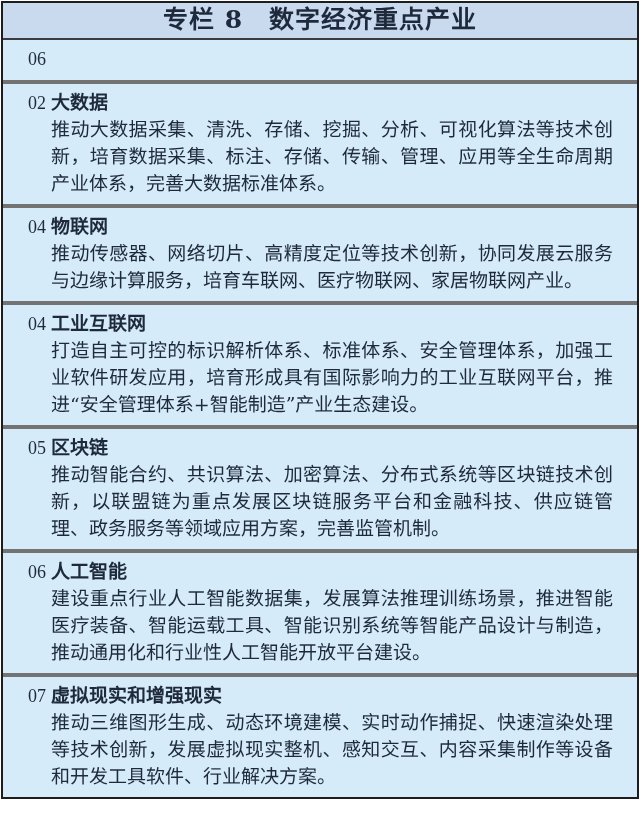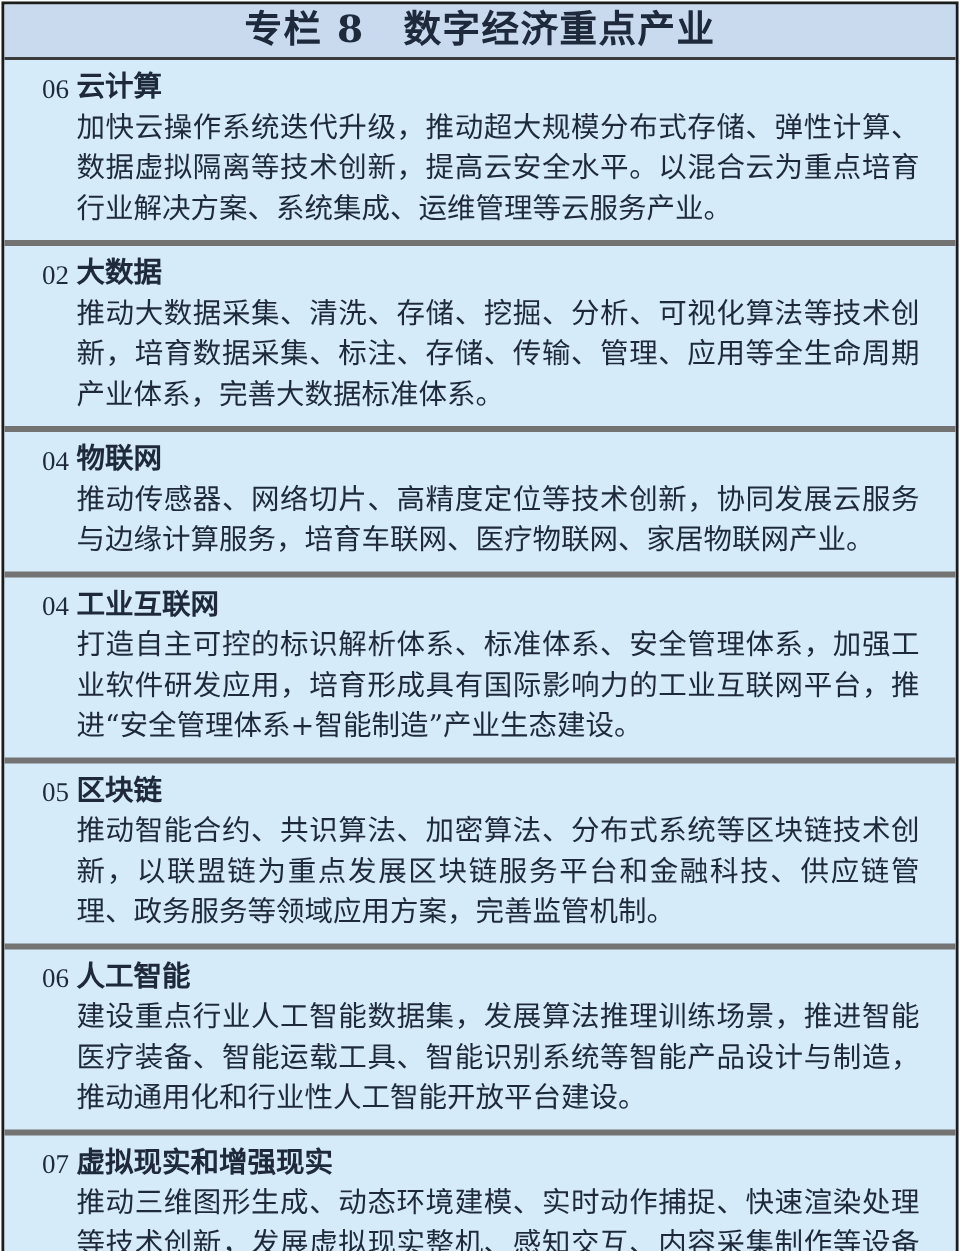--- a/index.html
+++ b/index.html
@@ -74,24 +74,20 @@
 <body>
 
 <div class="panel">
   <div class="panel-header">
     <h2 class="panel-title">专栏 8　数字经济重点产业</h2>
   </div>
   <div class="panel-body">
 
     <section class="row">
       <div class="num">06</div>
-      <div class="content">
-        <h3 class="sec-title">云计算</h3>
-        <p class="sec-body">加快云操作系统迭代升级，推动超大规模分布式存储、弹性计算、数据虚拟隔离等技术创新，提高云安全水平。以混合云为重点培育行业解决方案、系统集成、运维管理等云服务产业。</p>
-      </div>
     </section>
 
     <section class="row">
       <div class="num">02</div>
       <div class="content">
         <h3 class="sec-title">大数据</h3>
         <p class="sec-body">推动大数据采集、清洗、存储、挖掘、分析、可视化算法等技术创新，培育数据采集、标注、存储、传输、管理、应用等全生命周期产业体系，完善大数据标准体系。</p>
       </div>
     </section>
 

